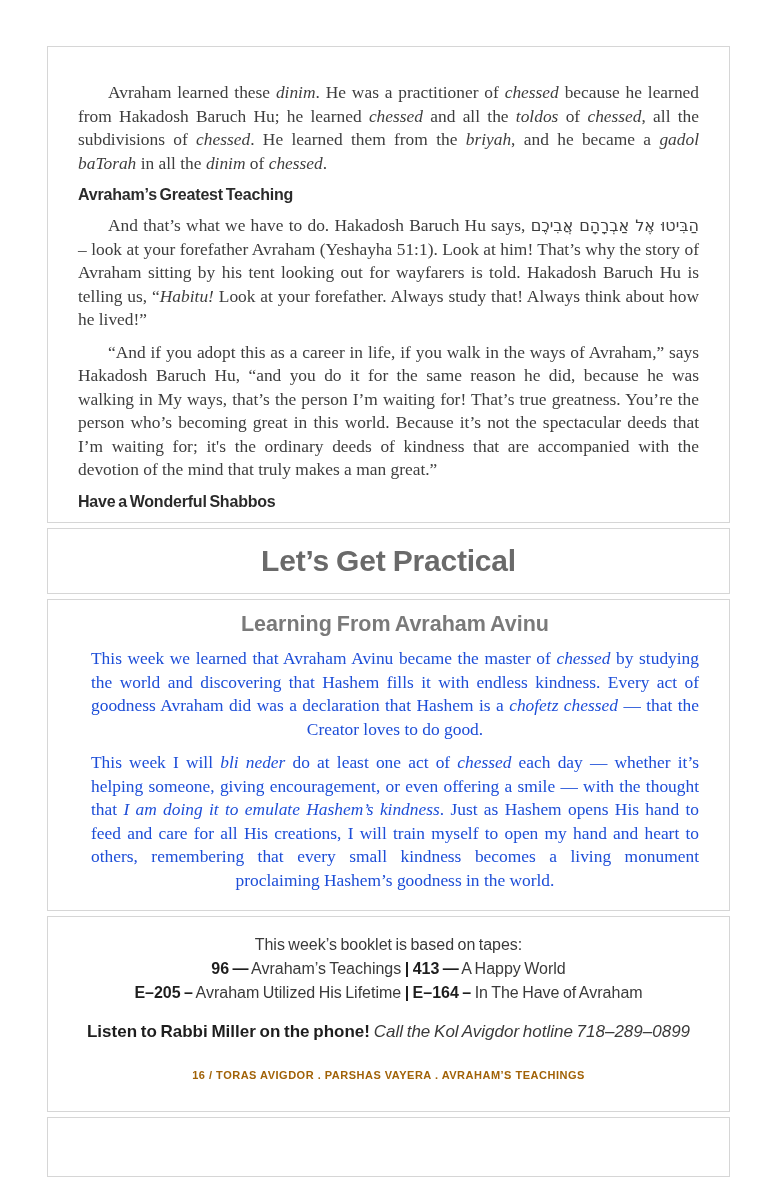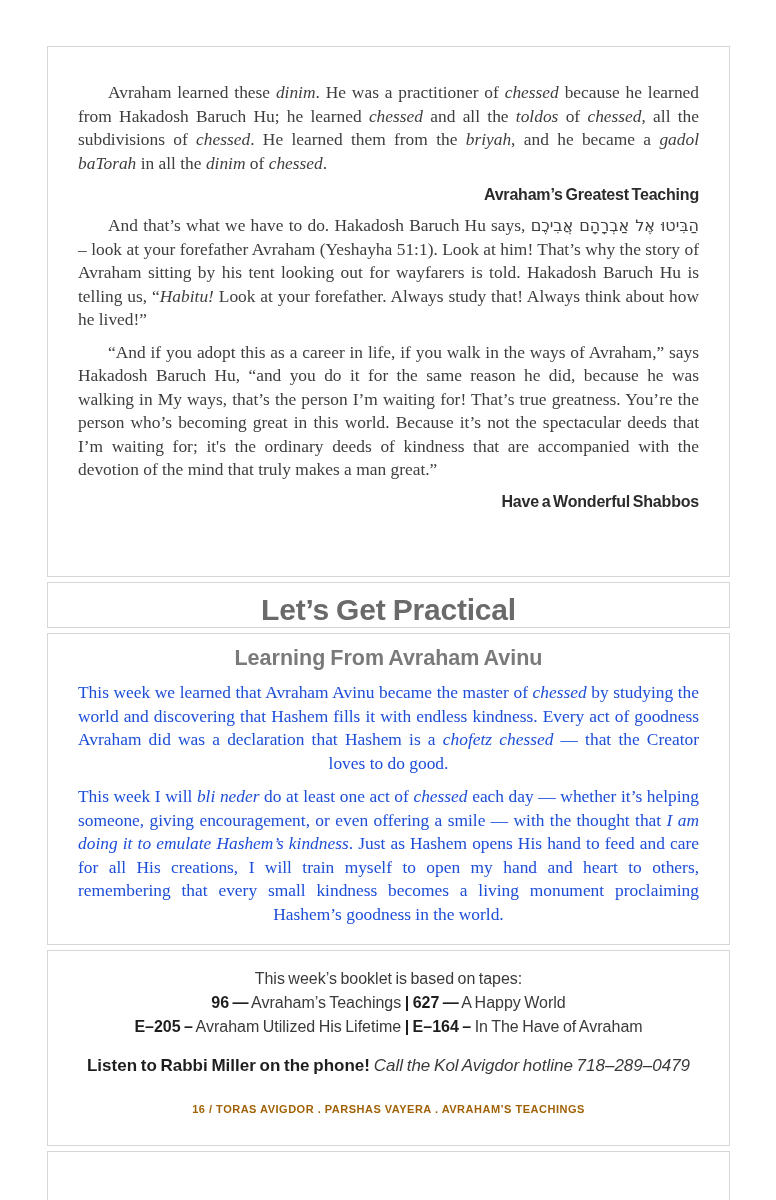--- a/index.html
+++ b/index.html
@@ -22,49 +22,49 @@
     box-sizing: border-box;
     margin-left: 47px;
     width: 683px;
     border: 1px solid #d6d6d6;
     background: #ffffff;
     overflow: hidden;
   }
   
   .article {
     margin-top: 46px;
-    height: 531px;
+    height: 477px;
     padding: 34px 30px 0 30px;
   }
   .body-p {
     margin: 0 0 9px 0;
     font-family: "Liberation Serif", serif;
     font-size: 17.4px;
     line-height: 23.5px;
     color: #3e3e3e;
     text-align: justify;
   }
   .body-p.indent { text-indent: 30px; }
   .sans-heading {
     margin: 6px 0 8px 0;
     font-family: "Liberation Sans", sans-serif;
     font-weight: bold;
     font-size: 16px;
     line-height: 22px;
     letter-spacing: -0.2px;
     word-spacing: -1.5px;
     color: #2b2b2b;
-    text-align: right;
+    text-align: left;
   }
   
   .banner {
     margin-top: 5px;
-    height: 46px;
+    height: 66px;
     display: flex;
-    align-items: flex-end;
+    align-items: center;
   }
   .banner-cell {
     width: 31px;
     flex: 0 0 31px;
   }
   .banner-cell.left  { border-right: 1px solid #d6d6d6; }
   .banner-cell.right { border-left: 1px solid #d6d6d6; }
   .banner-center {
     flex: 1;
     display: flex;
@@ -76,21 +76,21 @@
     font-weight: bold;
     font-size: 30px;
     letter-spacing: -0.2px;
     word-spacing: -1px;
     color: #6a6a6a;
   }
   
   .practical {
     margin-top: 5px;
     height: 312px;
-    padding: 12px 30px 0 30px;
+    padding: 12px 30px 0 43px;
   }
   .practical-heading {
     margin: 0 0 10px 0;
     font-family: "Liberation Sans", sans-serif;
     font-weight: bold;
     font-size: 21.5px;
     word-spacing: -1px;
     color: #7a7a7a;
     text-align: center;
   }
@@ -166,21 +166,21 @@
   </section>
 
   <section class="box practical">
     <h2 class="practical-heading">Learning From Avraham Avinu</h2>
     <p class="practical-p"><span>This week we learned that Avraham Avinu became the master of </span><span class="it">chessed</span><span> by studying the world and discovering that Hashem fills it with endless kindness. Every act of goodness Avraham did was a declaration that Hashem is a </span><span class="it">chofetz chessed</span><span> — that the Creator loves to do good.</span></p>
     <p class="practical-p"><span>This week I will </span><span class="it">bli neder</span><span> do at least one act of </span><span class="it">chessed</span><span> each day — whether it’s helping someone, giving encouragement, or even offering a smile — with the thought that </span><span class="it">I am doing it to emulate Hashem’s kindness</span><span>. Just as Hashem opens His hand to feed and care for all His creations, I will train myself to open my hand and heart to others, remembering that every small kindness becomes a living monument proclaiming Hashem’s goodness in the world.</span></p>
   </section>
 
   <section class="box tapes">
     <p class="tapes-intro">This week’s booklet is based on tapes:</p>
-    <p class="tapes-line"><span class="bd">96 —</span><span> Avraham’s Teachings </span><span class="bd">|</span><span> </span><span class="bd">627 —</span><span> A Happy World</span></p>
+    <p class="tapes-line"><span class="bd">96 —</span><span> Avraham’s Teachings </span><span class="bd">|</span><span> </span><span class="bd">413 —</span><span> A Happy World</span></p>
     <p class="tapes-line"><span class="bd">E–205 –</span><span> Avraham Utilized His Lifetime </span><span class="bd">|</span><span> </span><span class="bd">E–164 –</span><span> In The Have of Avraham</span></p>
-    <p class="hotline"><span class="bd">Listen to Rabbi Miller on the phone!</span><span> </span><span class="it">Call the Kol Avigdor hotline 718–289–0479</span></p>
+    <p class="hotline"><span class="bd">Listen to Rabbi Miller on the phone!</span><span> </span><span class="it">Call the Kol Avigdor hotline 718–289–0899</span></p>
     <p class="page-footer">16 / TORAS AVIGDOR . PARSHAS VAYERA . AVRAHAM’S TEACHINGS</p>
   </section>
 
   <section class="box next-page"></section>
 
 </div>
 
 </body></html>

